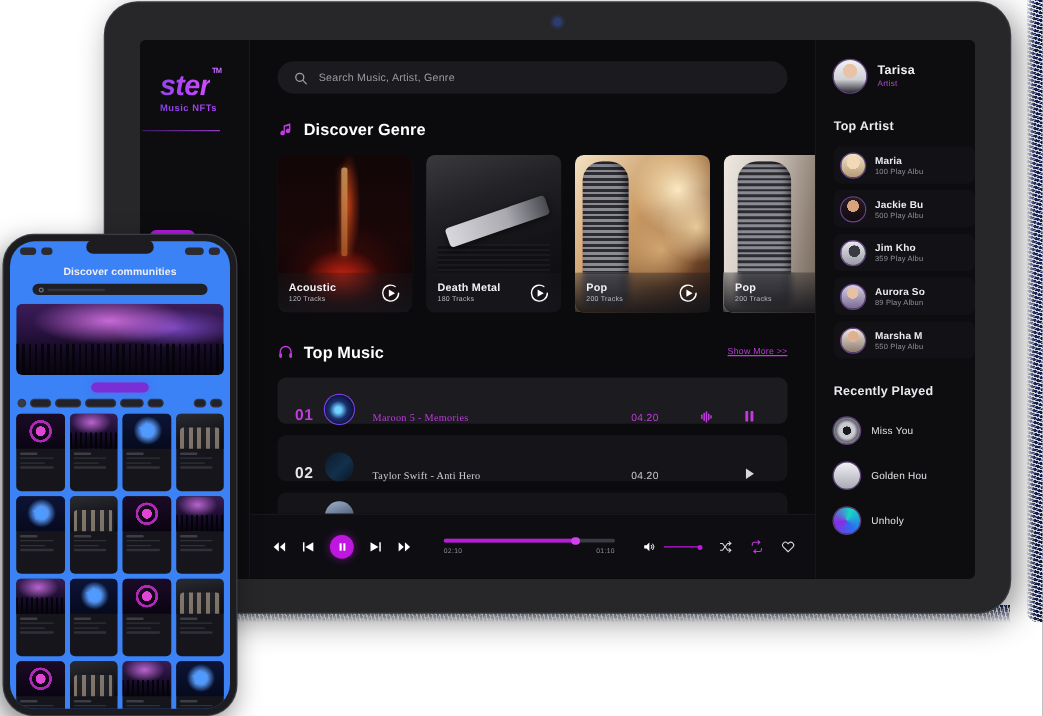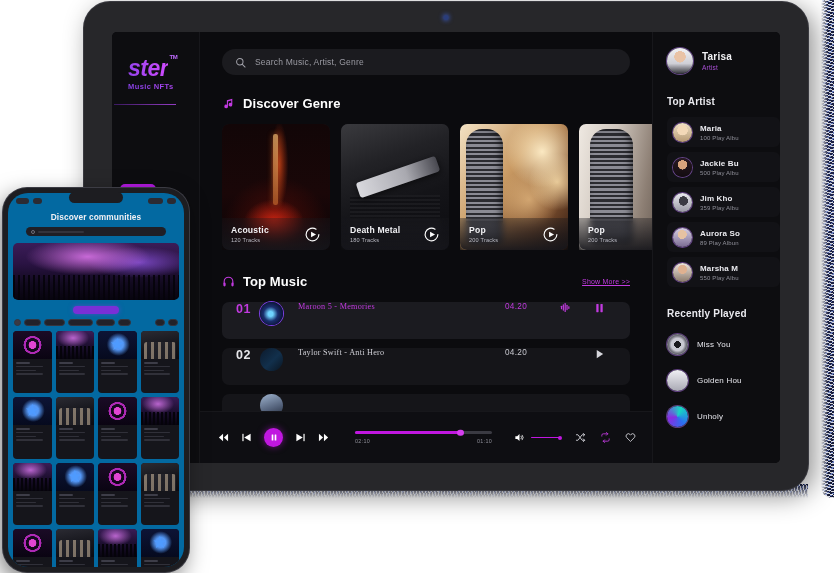--- a/index.html
+++ b/index.html
@@ -169,21 +169,21 @@
     border-radius:16px 16px 6px 6px;
     background:
       repeating-linear-gradient(#2b2b30 0 2.2px, #8b8b94 2.2px 4.4px),
       linear-gradient(90deg,#c22a1c,#e6e6ec 55%,#6e6e78);
     box-shadow:inset -3px 0 6px rgba(0,0,0,.45);
   }
 
   
   .track-row {
     height:37px; border-radius:7px; background:#151519;
-    display:flex; align-items:flex-start; padding:0 14px; margin-bottom:9px;
+    display:flex; align-items:flex-end; padding:0 14px; margin-bottom:9px;
   }
   .track-row.active { background:#1b1b20; }
   .track-rank { width:24px; flex:0 0 24px; font-size:12.5px; font-weight:700; letter-spacing:.5px; color:#e6e6ea; }
   .track-row.active .track-rank { color:#c23ae0; }
   .track-thumb { width:23px; height:23px; flex:0 0 23px; border-radius:50%; margin-right:15px; overflow:hidden; }
   .th-memories { background:radial-gradient(circle at 46% 52%, #6fd4ff 0 14%, #1a2f6e 42%, #0b1336 72%, #2a1250 100%); box-shadow:0 0 0 1px #7b3fe4; }
   .th-antihero { background:linear-gradient(135deg,#0c1a2c,#12304c 55%,#0a1420); }
   .th-third { background:linear-gradient(160deg,#9fb4cf,#53617a 60%,#222a38); }
   .track-title { flex:1; font-size:8.2px; color:#cfcfd6; letter-spacing:.25px;font-family:Liberation Serif, serif; }
   .track-row.active .track-title { color:#c23ae0; }
@@ -263,21 +263,21 @@
 
   
   #phone-mockup {
     position:absolute; left:3px; top:188px; width:186px; height:384px;
     border-radius:24px; background:#1d1d21;
     box-shadow:0 0 0 1px #3c3c44, -4px 8px 22px rgba(0,0,0,.5);
     z-index:20; overflow:hidden;
   }
   #phone-screen {
     position:absolute; left:5px; top:5px; right:5px; bottom:5px;
-    border-radius:20px; overflow:hidden; background:#0369a1;
+    border-radius:20px; overflow:hidden; background:#3b82f6;
   }
   .phone-notch {
     position:absolute; left:50%; top:4px; transform:translateX(-50%);
     width:54px; height:11px; border-radius:7px; background:#1d1d21; z-index:3;
   }
   .ph-statusbar { height:15px; display:flex; align-items:center; padding:0 8px; gap:4px; }
   .ph-pill { height:6px; border-radius:3px; background:#2b2b33; }
   .ph-title { text-align:center; font-size:8.3px; font-weight:700; color:#f0f0f4; margin:4px 0 5px; letter-spacing:.1px; }
   .ph-search { height:9px; margin:0 18px 7px; border-radius:5px; background:#1f1f26;
     display:flex; align-items:center; gap:3px; padding:0 5px; }

